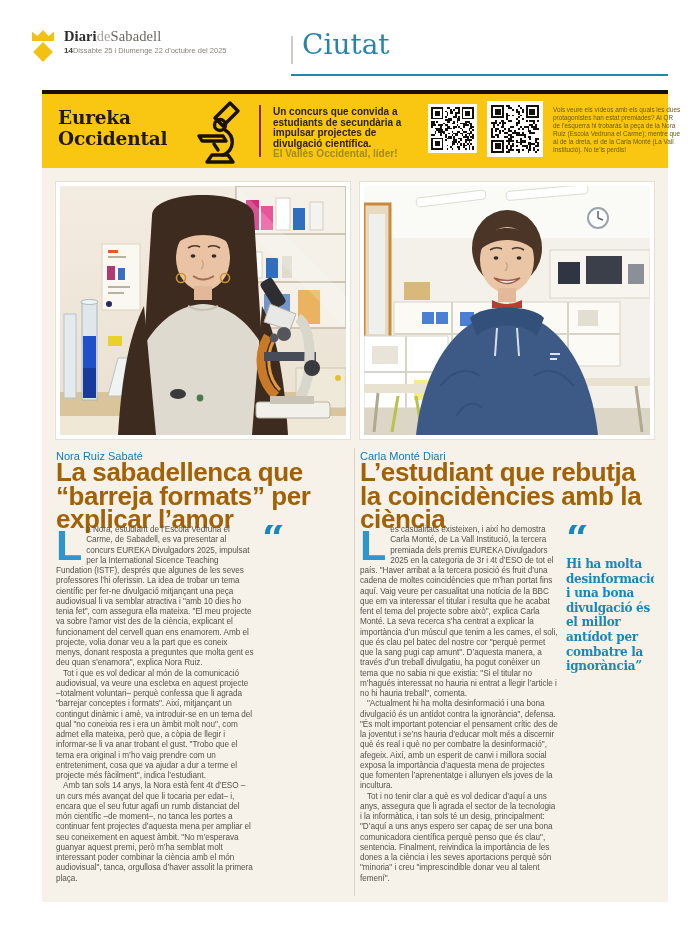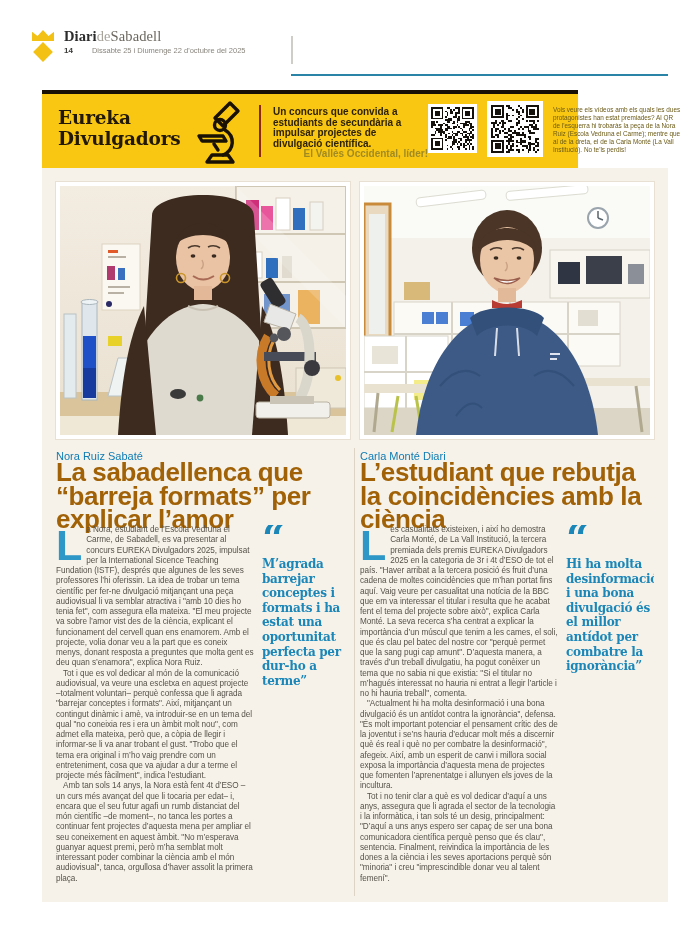--- a/index.html
+++ b/index.html
@@ -12,36 +12,36 @@
   .logo .crown { width:22px; height:11px; background:#f2c114; margin-left:1px;
                  clip-path:polygon(0 100%,0 15%,25% 55%,50% 0,75% 55%,100% 15%,100% 100%); }
   .logo .diamond { width:14px; height:14px; background:#f2c114; transform:rotate(45deg);
                    margin:4px 0 0 5px; }
   .brand { position:absolute; left:64px; top:28px; font-family:"Liberation Serif", serif;
            font-size:14.5px; letter-spacing:.1px; }
   .brand .b1 { font-weight:bold; color:#2b2b2b; }
   .brand .b2 { color:#a8a49c; }
   .brand .b3 { color:#6b675f; }
   .dateline { position:absolute; left:64px; top:46px; font-size:7.5px; color:#8a867e; }
-  .dateline b { color:#3a3a38; font-size:8px; margin-right:19px; }
+  .dateline b { color:#3a3a38; font-size:8px; margin-right:0; }
   .section-bar { position:absolute; left:291px; top:36px; width:1.5px; height:28px; background:#cfcdc8; }
   .section-title { position:absolute; left:302px; top:28px; font-family:"DejaVu Serif", serif;
                    font-size:28px; color:#2a84a8; }
   .section-rule { position:absolute; left:291px; top:74px; width:377px; height:2px; background:#2a84a8; }
 
   
-  .banner { position:absolute; left:42px; top:90px; width:536px; height:78px; background:#f9c712;
+  .banner { position:absolute; left:42px; top:90px; width:626px; height:78px; background:#f9c712;
             border-top:4px solid #181004; }
   .banner-title { position:absolute; left:16px; top:13px; font-family:"DejaVu Serif", serif;
                   font-weight:bold; font-size:18.5px; line-height:21px; color:#221806; letter-spacing:-.2px;}
   .micro { position:absolute; left:150px; top:6px; }
   .banner-vdiv { position:absolute; left:217px; top:11px; width:2px; height:52px; background:#8a2a14; }
   .banner-desc { position:absolute; left:231px; top:13px; width:155px; font-size:10px; line-height:10.6px;
                  font-weight:bold; color:#2e2206; }
-  .banner-tag { color:#a08a22; font-weight:bold;text-align:right; }
+  .banner-tag { color:#a08a22; font-weight:bold; }
   .qr { position:absolute; background:#fff; }
   .qr1 { left:386px; top:10px; width:49px; height:49px; }
   .qr2 { left:445px; top:7px; width:56px; height:56px; }
   .qr-note { position:absolute; left:511px; top:12px; width:128px; font-size:6.4px; line-height:8.1px;
              color:#6b5a16; }
 
   
   .panel { position:absolute; left:42px; top:168px; width:626px; height:734px; background:#f6f2ea; }
   .col-divider { position:absolute; left:312px; top:280px; width:1px; height:448px; background:#dcd5c6; }
   .photo { position:absolute; top:14px; width:294px; height:257px; background:#fff;
@@ -71,26 +71,27 @@
 
 <div class="page">
 
   <div class="logo">
     <div class="crown"></div>
     <div class="diamond"></div>
   </div>
   <div class="brand"><span class="b1">Diari</span><span class="b2">de</span><span class="b3">Sabadell</span></div>
   <div class="dateline"><b>14</b><span>Dissabte 25 i Diumenge 22 d'octubre del 2025</span></div>
   <div class="section-bar"></div>
+  <div class="section-title">Ciutat</div>
   <div class="section-rule"></div>
 
   <section class="banner">
     <div class="banner-title">
       <span>Eureka</span><br>
-      <span>Divulgadors</span>
+      <span>Occidental</span>
     </div>
     <svg class="micro" width="60" height="64" viewBox="0 0 60 64">
       <g fill="none" stroke="#191204" stroke-width="3.4" stroke-linecap="round" stroke-linejoin="round">
         <path d="M38 3 l8 8 -15 15 -8 -8 z"></path>
         <circle cx="28" cy="25" r="5.5"></circle>
         <path d="M33 30 C 43 36 43 50 31 55"></path>
         <path d="M7 36 h24 l3 5 h-24 z"></path>
         <path d="M22 44 l4 6"></path>
         <path d="M20 55 h16 l5 7 h-26 z"></path>
       </g>
@@ -653,21 +654,20 @@
       <div class="kicker k-left">Nora Ruiz Sabaté</div>
       <h2 class="headline h-left">La sabadellenca que “barreja formats” per explicar l’amor</h2>
       <div class="body-row b-left">
         <div class="body-text">
           <p><span class="dropcap">L</span><span>a Nora, estudiant de l’Escola Vedruna el Carme, de Sabadell, es va presentar al concurs EUREKA Divulgadors 2025, impulsat per la International Sicence Teaching Fundation (ISTF), després que algunes de les seves professores l’hi oferissin. La idea de trobar un tema científic per fer-ne divulgació mitjançant una peça audiovisual li va semblar atractiva i "amb 10 dies ho tenia fet", com assegura ella mateixa. "El meu projecte va sobre l’amor vist des de la ciència, explicant el funcionament del cervell quan ens enamorem. Amb el projecte, volia donar veu a la part que es coneix menys, donant resposta a preguntes que molta gent es deu quan s’enamora", explica Nora Ruiz.</span></p>
           <p class="ind">Tot i que es vol dedicar al món de la comunicació audiovisual, va veure una escletxa en aquest projecte –totalment voluntari– perquè confessa que li agrada "barrejar conceptes i formats". Així, mitjançant un contingut dinàmic i amè, va introduir-se en un tema del qual "no coneixia res i era un àmbit molt nou", com admet ella mateixa, però que, a còpia de llegir i informar-se li va anar trobant el gust. "Trobo que el tema era original i m’ho vaig prendre com un entreteniment, cosa que va ajudar a dur a terme el projecte més fàcilment", indica l’estudiant.</p>
           <p class="ind">Amb tan sols 14 anys, la Nora està fent 4t d’ESO –un curs més avançat del que li tocaria per edat– i, encara que el seu futur agafi un rumb distanciat del món científic –de moment–, no tanca les portes a continuar fent projectes d’aquesta mena per ampliar el seu coneixement en aquest àmbit. "No m’esperava guanyar aquest premi, però m’ha semblat molt interessant poder combinar la ciència amb el món audiovisual", tanca, orgullosa d’haver assolit la primera plaça.</p>
         </div>
         <aside class="pull-quote">
           <div class="q-glyph">“</div>
-          <div class="q-text">M’agrada barrejar conceptes i formats i ha estat una oportunitat perfecta per dur-ho a terme”</div>
         </aside>
       </div>
     </article>
 
     <article>
       <div class="kicker k-right">Carla Monté Diari</div>
       <h2 class="headline h-right">L’estudiant que rebutja la coincidències amb la ciència</h2>
       <div class="body-row b-right">
         <div class="body-text">
           <p><span class="dropcap">L</span><span>es casualitats existeixen, i així ho demostra Carla Monté, de La Vall Institució, la tercera premiada dels premis EUREKA Divulgadors 2025 en la categoria de 3r i 4t d’ESO de tot el país. "Haver arribat a la tercera posició és fruit d’una cadena de moltes coincidències que m’han portat fins aquí. Vaig veure per casualitat una notícia de la BBC que em va interessar el titular i resulta que he acabat fent el tema del projecte sobre això", explica Carla Monté. La seva recerca s’ha centrat a explicar la importància d’un múscul que tenim a les cames, el soli, que és clau pel batec del nostre cor "perquè permet que la sang pugi cap amunt". D’aquesta manera, a través d’un treball divulgatiu, ha pogut conèixer un tema que no sabia ni que existia: "Si el titular no m’hagués interessat no hauria ni entrat a llegir l’article i no hi hauria treball", comenta.</span></p>

